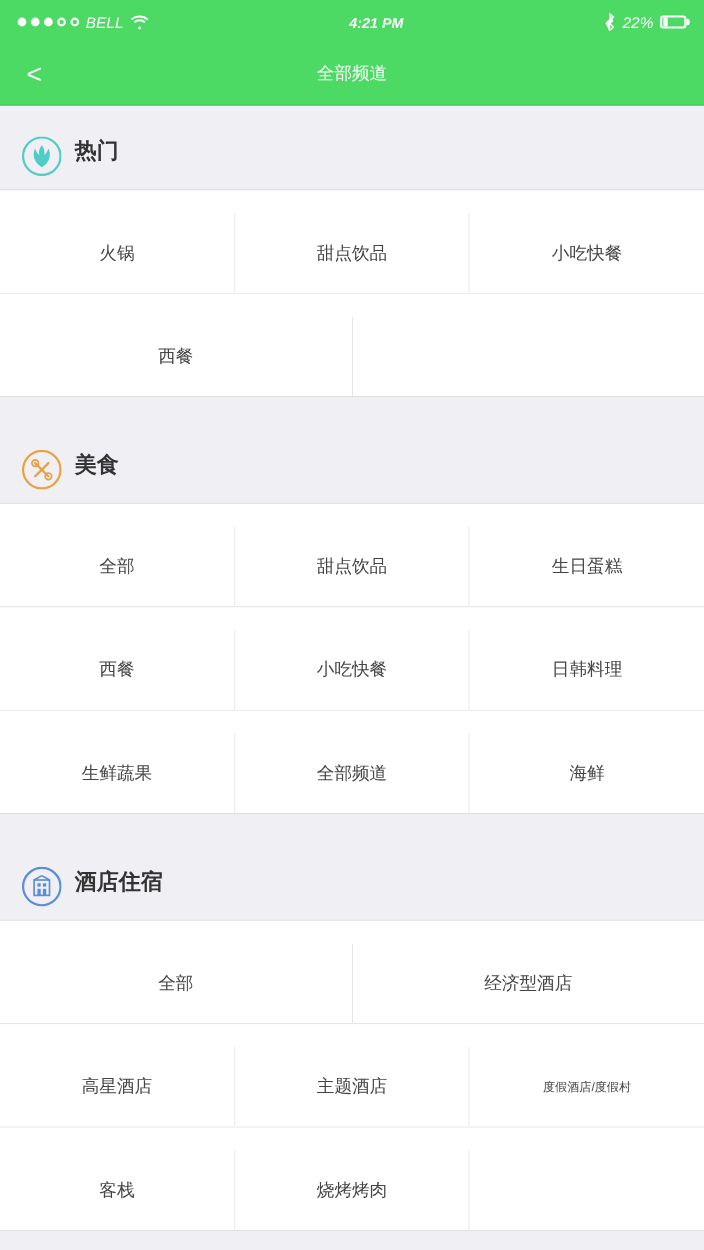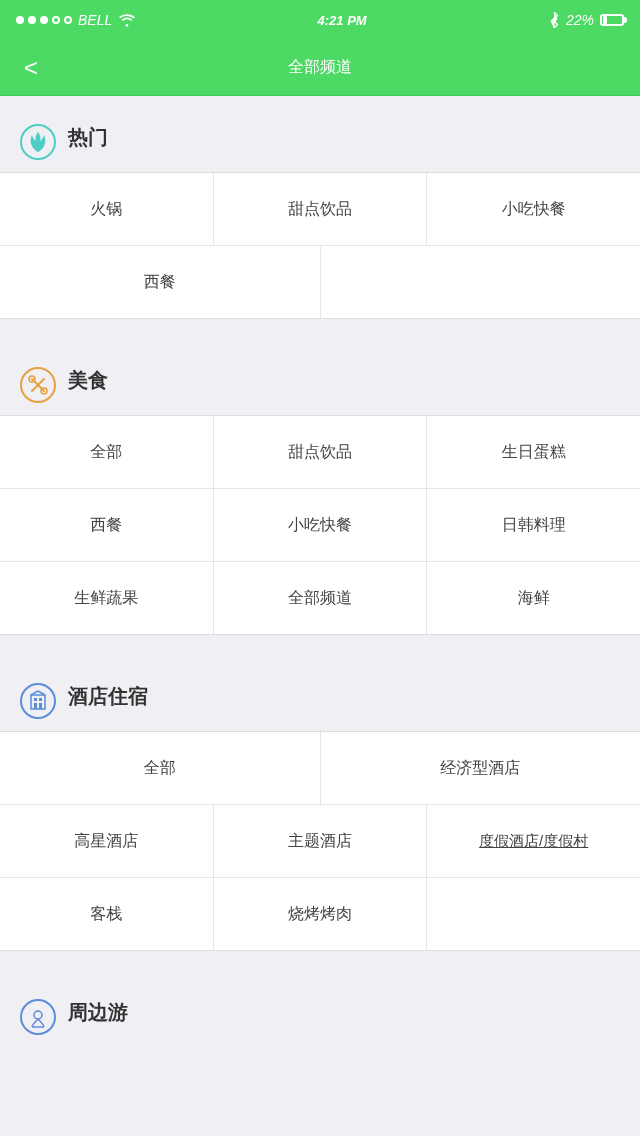--- a/index.html
+++ b/index.html
@@ -93,20 +93,21 @@
 
     
     .grid-container {
       background: white;
       border-top: 1px solid #ddd;
       border-bottom: 1px solid #ddd;
     }
     .grid-row {
       display: flex;
       border-bottom: 1px solid #e5e5e5;
+      margin-top: 21px;
     }
     .grid-row:last-child { border-bottom: none; }
     .grid-cell {
       flex: 1;
       height: 72px;
       display: flex;
       align-items: center;
       justify-content: center;
       border-right: 1px solid #e5e5e5;
       font-size: 16px;
@@ -243,21 +244,21 @@
       <span class="section-title">酒店住宿</span>
     </div>
     <div class="grid-container">
       <div class="grid-row">
         <div class="grid-cell">全部</div>
         <div class="grid-cell">经济型酒店</div>
       </div>
       <div class="grid-row">
         <div class="grid-cell">高星酒店</div>
         <div class="grid-cell">主题酒店</div>
-        <div class="grid-cell" style="font-size:15px;text-decoration:underline;">度假酒店/度假村</div>
+        <div class="grid-cell" style="font-size:11px;">度假酒店/度假村</div>
       </div>
       <div class="grid-row">
         <div class="grid-cell">客栈</div>
         <div class="grid-cell">烧烤烤肉</div>
         <div class="grid-cell empty"></div>
       </div>
     </div>
   </div>
 
   <div class="section-divider"></div>

